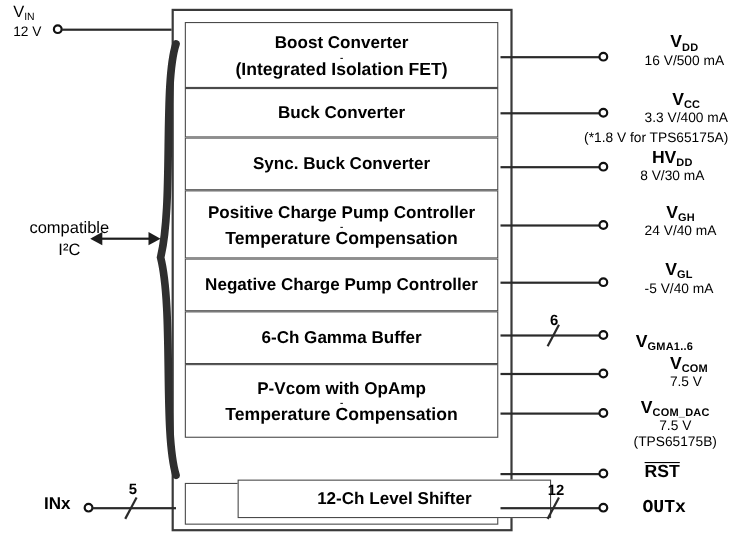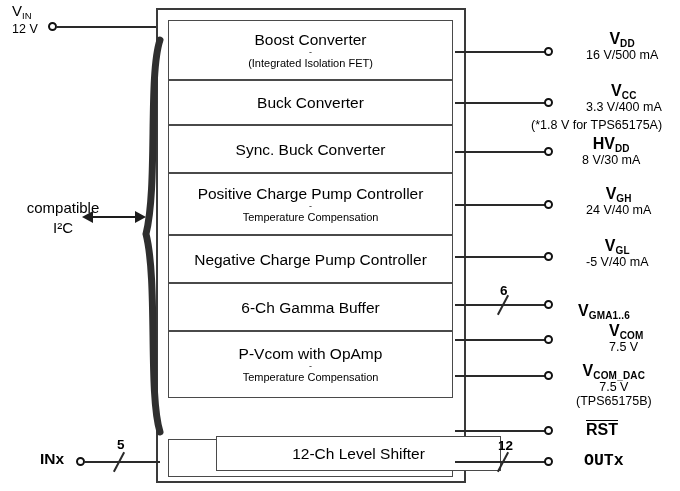--- a/index.html
+++ b/index.html
@@ -6,24 +6,24 @@
   body{width:680px;height:491px;position:relative;overflow:hidden;
        font-family:"Liberation Sans",sans-serif;color:#000;}
   #canvas{position:absolute;left:0;top:0;width:680px;height:429px;}
 
   
   .outer-box{position:absolute;left:156px;top:8px;width:310px;height:475px;
              border:2.5px solid #3a3a3a;box-sizing:border-box;background:#fff;}
   .inner-col{position:absolute;left:168px;top:20px;width:285px;height:451px;}
   .blk{position:absolute;left:0;width:285px;box-sizing:border-box;
        border:1.6px solid #4a4a4a;background:#fff;
-       display:flex;flex-direction:column;align-items:center;justify-content:center;}
+       display:flex;flex-direction:column;align-items:center;justify-content:center;font-weight:bold;}
   .blk .t1{font-size:15.5px;line-height:19px;white-space:nowrap;}
   .blk .dash{font-size:9px;line-height:7px;color:#222;}
-  .blk .t2{font-size:11px;line-height:15px;white-space:nowrap;}
+  .blk .t2{font-size:16px;line-height:15px;white-space:nowrap;}
 
   
   .wire{position:absolute;background:#2a2a2a;}
   .wh{height:2px;}
   .pin{position:absolute;width:9px;height:9px;border:2px solid #111;
        border-radius:50%;background:#fff;box-sizing:border-box;}
   .slash{position:absolute;width:2px;height:22px;background:#2a2a2a;
          transform:rotate(28deg);transform-origin:center;}
   .buscount{position:absolute;font-size:13.5px;font-weight:bold;}
 

